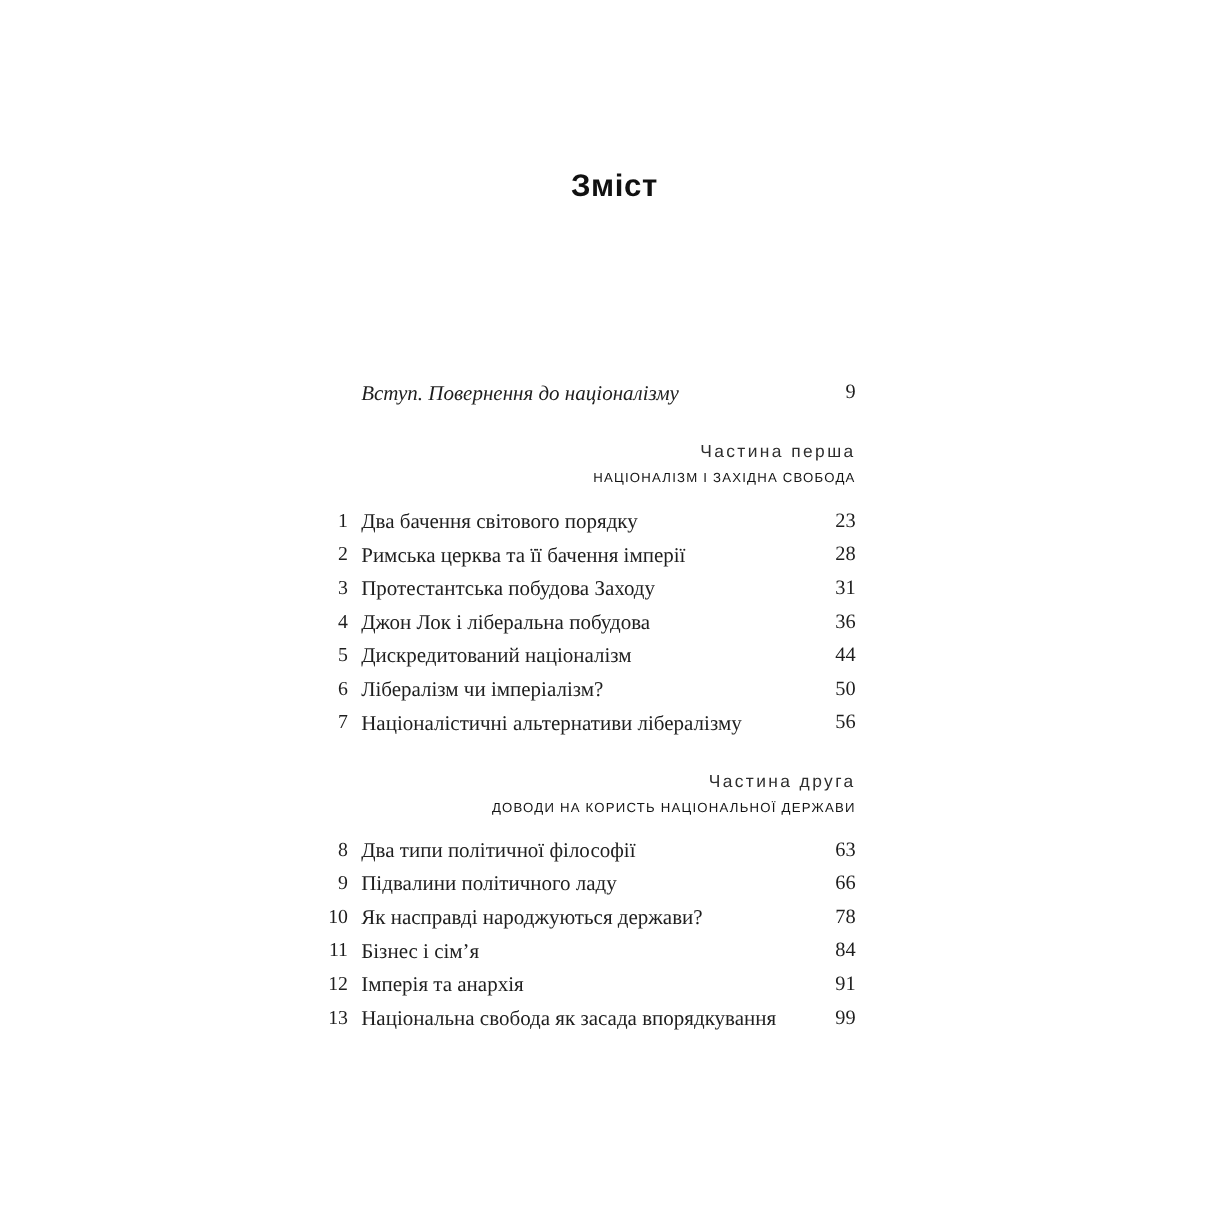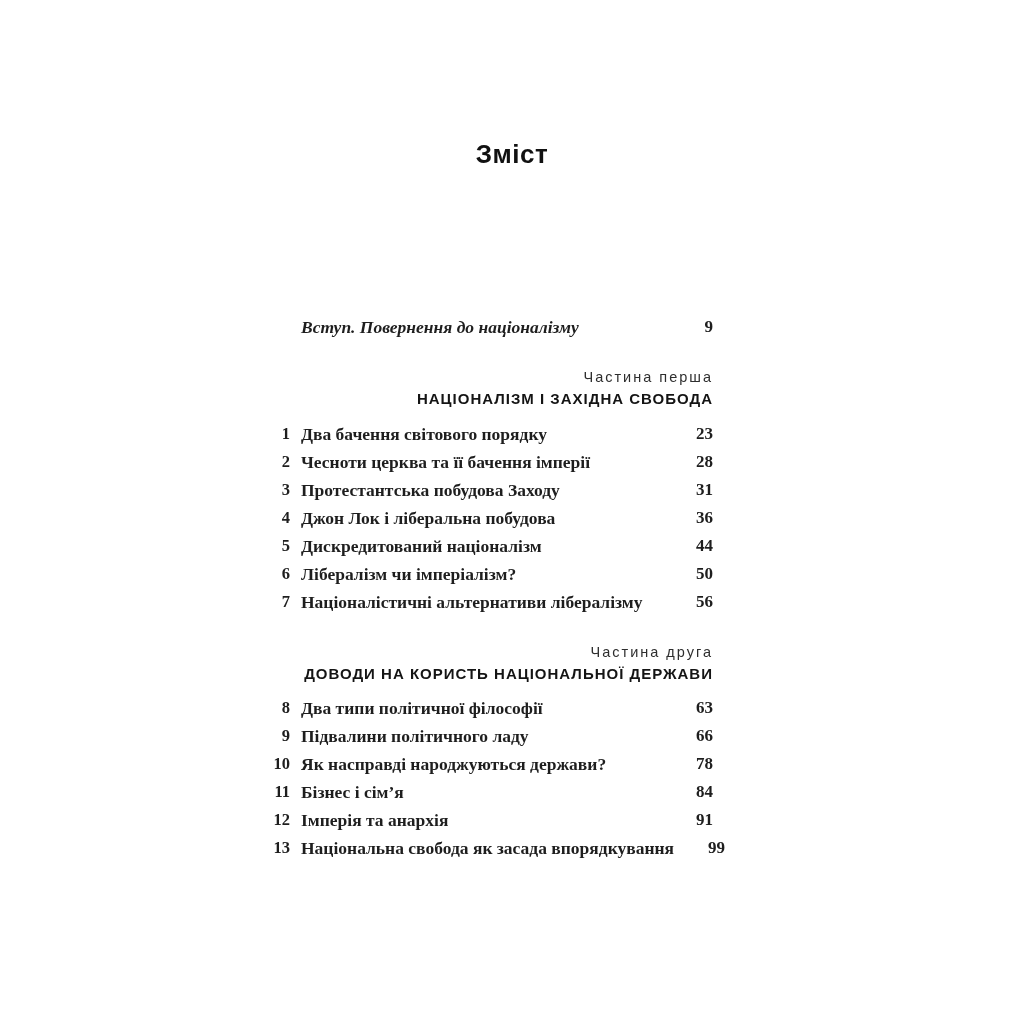--- a/index.html
+++ b/index.html
@@ -33,21 +33,20 @@
     left: 259px;
     width: 454px;
     box-sizing: border-box;
   }
   .row {
     display: flex;
     align-items: center;
     height: 28px;
     line-height: 28px;
     font-size: 17.5px;
-    font-weight: bold;
   }
   .num {
     flex: none;
     width: 31px;
     text-align: right;
     font-size: 16.5px;
     color: #1e1e1e;
   }
   .entry-title {
     flex: none;
@@ -80,22 +79,22 @@
     text-align: right;
     font-family: "Liberation Sans", sans-serif;
   }
   .part-label {
     font-size: 14.5px;
     letter-spacing: 2px;
     line-height: 17px;
     color: #2e2e2e;
   }
   .part-heading {
-    font-size: 15px;
-    font-weight: 700;
+    font-size: 11px;
+    font-weight: 400;
     letter-spacing: 1px;
     line-height: 20px;
     margin-top: 3px;
     color: #141414;
   }
   .pos-intro   { top: 313px; }
   .pos-part1   { top: 369px; }
   .pos-list1   { top: 420px; }
   .pos-part2   { top: 644px; }
   .pos-list2   { top: 694px; }
@@ -121,21 +120,21 @@
 
 <div class="toc-block pos-list1">
   <div class="row">
     <span class="num">1</span>
     <span class="entry-title">Два бачення світового порядку</span>
     <span class="dots"></span>
     <span class="pg">23</span>
   </div>
   <div class="row">
     <span class="num">2</span>
-    <span class="entry-title">Чесноти церква та її бачення імперії</span>
+    <span class="entry-title">Римська церква та її бачення імперії</span>
     <span class="dots"></span>
     <span class="pg">28</span>
   </div>
   <div class="row">
     <span class="num">3</span>
     <span class="entry-title">Протестантська побудова Заходу</span>
     <span class="dots"></span>
     <span class="pg">31</span>
   </div>
   <div class="row">

